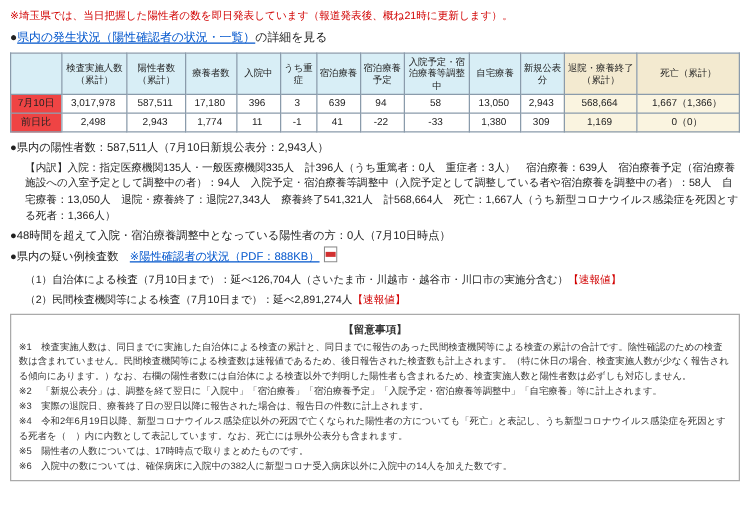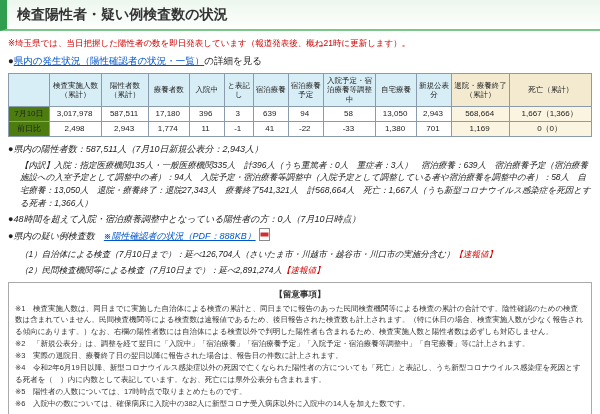--- a/index.html
+++ b/index.html
@@ -29,39 +29,38 @@
     border: 1px solid #8a9bab;
     font-size: 7.5px;
     line-height: 1.25;
     padding: 2px 1px;
     text-align: center;
     vertical-align: middle;
     word-break: break-all;
   }
   .status-table thead th { background: #d8eef6; font-weight: normal; }
   .status-table thead th.tan { background: #f3ead0; }
-  .status-table tbody th { background: #4d7c0f; font-weight: normal; font-size: 8px; margin-left: 43px; }
+  .status-table tbody th { background: #ef4444; font-weight: normal; font-size: 8px; margin-left: 43px; }
   .status-table td { font-size: 8px; padding-right: 3px; background: #fff; }
   .status-table td.tan { background: #faf4e0; }
 
-  .summary p { font-size: 9px; margin: 3px 0; line-height: 1.4; font-style: italic; }
+  .summary p { font-size: 9px; margin: 3px 0; line-height: 1.4; }
   .summary p.sub { margin-left: 12px; font-size: 8.5px; line-height: 1.5; }
   .red { color: #d10000; }
 
   .pdf-icon { display: inline-block; vertical-align: -2px; margin-left: 3px; }
 
   .notes-box { border: 1px solid #aaa; margin: 6px 0 4px; padding: 4px 6px 5px; }
   .notes-box p { font-size: 7.5px; line-height: 1.5; margin: 1px 0; color: #333; }
   .notes-box p.notes-title { font-weight: bold; font-size: 8.5px; margin-bottom: 2px; text-align: center; }
 </style>
 </head>
 <body>
 
 <div>
-  <h1 class="title-bar">検査陽性者・疑い例検査数の状況</h1>
 
   <div class="content">
     <p class="red-note">※埼玉県では、当日把握した陽性者の数を即日発表しています（報道発表後、概ね21時に更新します）。</p>
 
     <p class="link-line"><span>●</span><a class="link" href="#">県内の発生状況（陽性確認者の状況・一覧）</a><span>の詳細を見る</span></p>
 
     <table class="status-table">
       <colgroup>
         <col style="width:7%">
           <col style="width:9%">
@@ -77,21 +76,21 @@
           <col style="width:10%">
           <col style="width:14%">
       </colgroup>
       <thead>
         <tr>
           <th></th>
           <th>検査実施人数（累計）</th>
           <th>陽性者数（累計）</th>
           <th>療養者数</th>
           <th>入院中</th>
-          <th>と表記し</th>
+          <th>うち重症</th>
           <th>宿泊療養</th>
           <th>宿泊療養予定</th>
           <th>入院予定・宿泊療養等調整中</th>
           <th>自宅療養</th>
           <th>新規公表分</th>
           <th class="tan">退院・療養終了（累計）</th>
           <th class="tan">死亡（累計）</th>
         </tr>
       </thead>
       <tbody>
@@ -114,21 +113,21 @@
           <th>前日比</th>
           <td>2,498</td>
           <td>2,943</td>
           <td>1,774</td>
           <td>11</td>
           <td>-1</td>
           <td>41</td>
           <td>-22</td>
           <td>-33</td>
           <td>1,380</td>
-          <td>701</td>
+          <td>309</td>
           <td class="tan">1,169</td>
           <td class="tan">0（0）</td>
         </tr>
       </tbody>
     </table>
 
     <div class="summary">
       <p>●県内の陽性者数：587,511人（7月10日新規公表分：2,943人）</p>
       <p class="sub">【内訳】入院：指定医療機関135人・一般医療機関335人　計396人（うち重篤者：0人　重症者：3人）　宿泊療養：639人　宿泊療養予定（宿泊療養施設への入室予定として調整中の者）：94人　入院予定・宿泊療養等調整中（入院予定として調整している者や宿泊療養を調整中の者）：58人　自宅療養：13,050人　退院・療養終了：退院27,343人　療養終了541,321人　計568,664人　死亡：1,667人（うち新型コロナウイルス感染症を死因とする死者：1,366人）</p>
       <p>●48時間を超えて入院・宿泊療養調整中となっている陽性者の方：0人（7月10日時点）</p>

